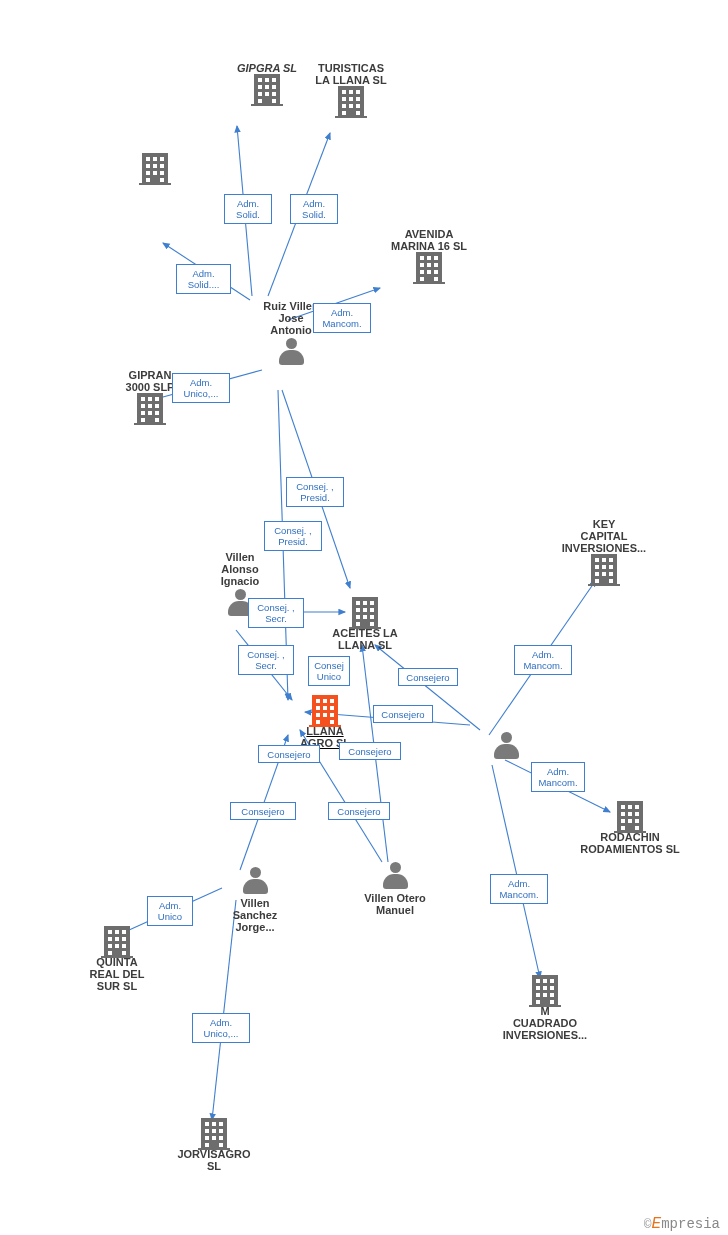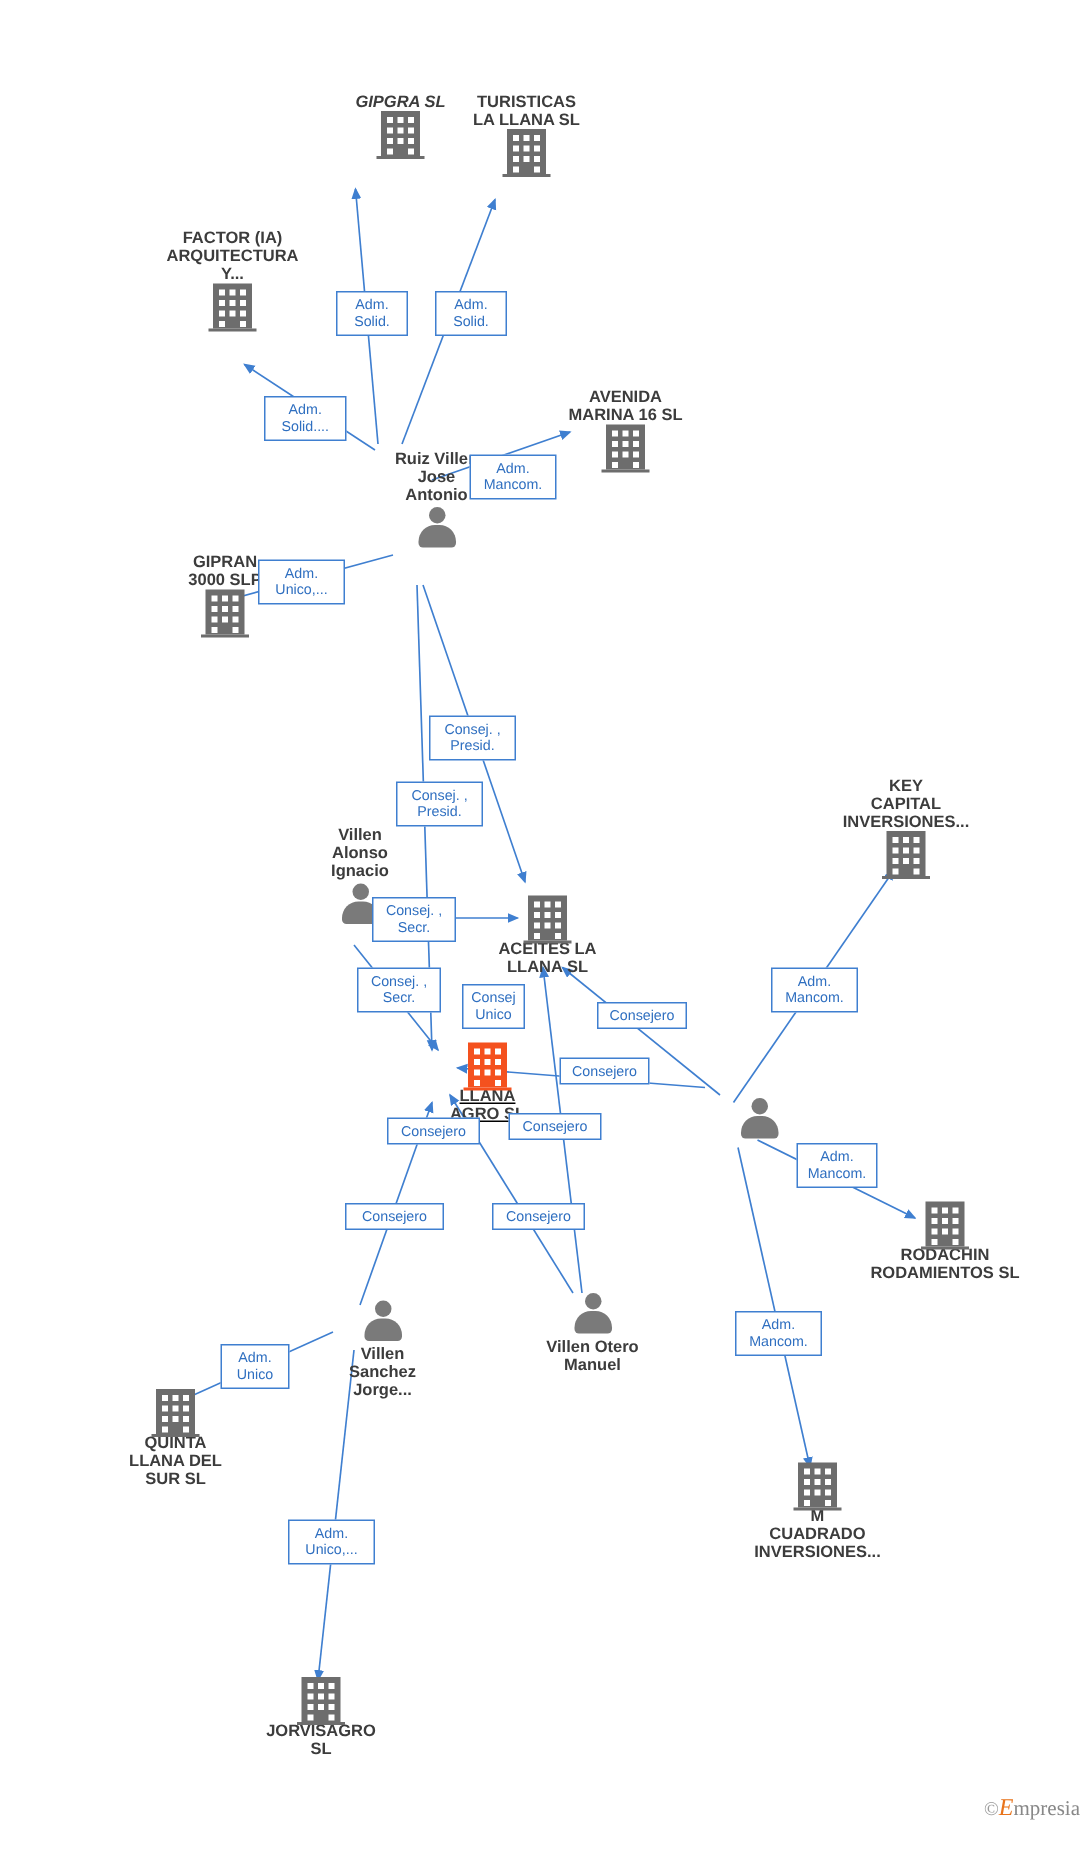--- a/index.html
+++ b/index.html
@@ -101,24 +101,24 @@
     font-size: 9.5px;
     line-height: 11px;
     text-align: center;
     padding: 2px 3px;
     box-sizing: border-box;
     white-space: pre-line;
   }
   .watermark {
     position: absolute;
     right: 8px;
-    bottom: 20px;
+    bottom: 2px;
     font-size: 14px;
     color: #888888;
-    font-family: Liberation Serif, serif;
+    font-family: Liberation Mono, monospace;
   }
   .watermark .c {
     color: #9a9a9a;
     font-size: 13px;
   }
   .watermark .e {
     color: #e8741c;
     font-style: italic;
     font-size: 16px;
   }
@@ -187,39 +187,36 @@
           <span class="win" style="left: 18px; top: 11px;"></span>
           <span class="win" style="left: 4px; top: 18px;"></span>
           <span class="win" style="left: 11px; top: 18px;"></span>
           <span class="win" style="left: 18px; top: 18px;"></span>
           <span class="win" style="left: 4px; top: 25px;"></span>
           <span class="win" style="left: 18px; top: 25px;"></span>
           <span class="base" style="background: rgb(109, 109, 109);"></span>
         </div>
       </div>
       <div class="node company" style="left: 100px; top: 153px; width: 110px;">
-        <div class="label">FACTOR (IA)
-ARQUITECTURA
-Y...</div>
-        <div class="bld">
-          <span class="win" style="left: 4px; top: 4px;"></span>
-          <span class="win" style="left: 11px; top: 4px;"></span>
-          <span class="win" style="left: 18px; top: 4px;"></span>
-          <span class="win" style="left: 4px; top: 11px;"></span>
-          <span class="win" style="left: 11px; top: 11px;"></span>
-          <span class="win" style="left: 18px; top: 11px;"></span>
-          <span class="win" style="left: 4px; top: 18px;"></span>
-          <span class="win" style="left: 11px; top: 18px;"></span>
-          <span class="win" style="left: 18px; top: 18px;"></span>
-          <span class="win" style="left: 4px; top: 25px;"></span>
-          <span class="win" style="left: 18px; top: 25px;"></span>
-          <span class="base" style="background: rgb(109, 109, 109);"></span>
-        </div>
-      </div>
-      <div class="node company" style="left: 362px; top: 228px; width: 110px; margin-top: 31px;">
+        <div class="bld">
+          <span class="win" style="left: 4px; top: 4px;"></span>
+          <span class="win" style="left: 11px; top: 4px;"></span>
+          <span class="win" style="left: 18px; top: 4px;"></span>
+          <span class="win" style="left: 4px; top: 11px;"></span>
+          <span class="win" style="left: 11px; top: 11px;"></span>
+          <span class="win" style="left: 18px; top: 11px;"></span>
+          <span class="win" style="left: 4px; top: 18px;"></span>
+          <span class="win" style="left: 11px; top: 18px;"></span>
+          <span class="win" style="left: 18px; top: 18px;"></span>
+          <span class="win" style="left: 4px; top: 25px;"></span>
+          <span class="win" style="left: 18px; top: 25px;"></span>
+          <span class="base" style="background: rgb(109, 109, 109);"></span>
+        </div>
+      </div>
+      <div class="node company" style="left: 374px; top: 228px; width: 110px;">
         <div class="label">AVENIDA
 MARINA 16  SL</div>
         <div class="bld">
           <span class="win" style="left: 4px; top: 4px;"></span>
           <span class="win" style="left: 11px; top: 4px;"></span>
           <span class="win" style="left: 18px; top: 4px;"></span>
           <span class="win" style="left: 4px; top: 11px;"></span>
           <span class="win" style="left: 11px; top: 11px;"></span>
           <span class="win" style="left: 18px; top: 11px;"></span>
           <span class="win" style="left: 4px; top: 18px;"></span>
@@ -371,21 +368,21 @@
           <span class="win" style="left: 11px; top: 11px;"></span>
           <span class="win" style="left: 18px; top: 11px;"></span>
           <span class="win" style="left: 4px; top: 18px;"></span>
           <span class="win" style="left: 11px; top: 18px;"></span>
           <span class="win" style="left: 18px; top: 18px;"></span>
           <span class="win" style="left: 4px; top: 25px;"></span>
           <span class="win" style="left: 18px; top: 25px;"></span>
           <span class="base" style="background: rgb(109, 109, 109);"></span>
         </div>
         <div class="label">QUINTA
-LLANA DEL
+REAL DEL
 SUR  SL</div>
       </div>
       <div class="node company" style="left: 490px; top: 975px; width: 110px;">
         <div class="bld">
           <span class="win" style="left: 4px; top: 4px;"></span>
           <span class="win" style="left: 11px; top: 4px;"></span>
           <span class="win" style="left: 18px; top: 4px;"></span>
           <span class="win" style="left: 4px; top: 11px;"></span>
           <span class="win" style="left: 11px; top: 11px;"></span>
           <span class="win" style="left: 18px; top: 11px;"></span>

